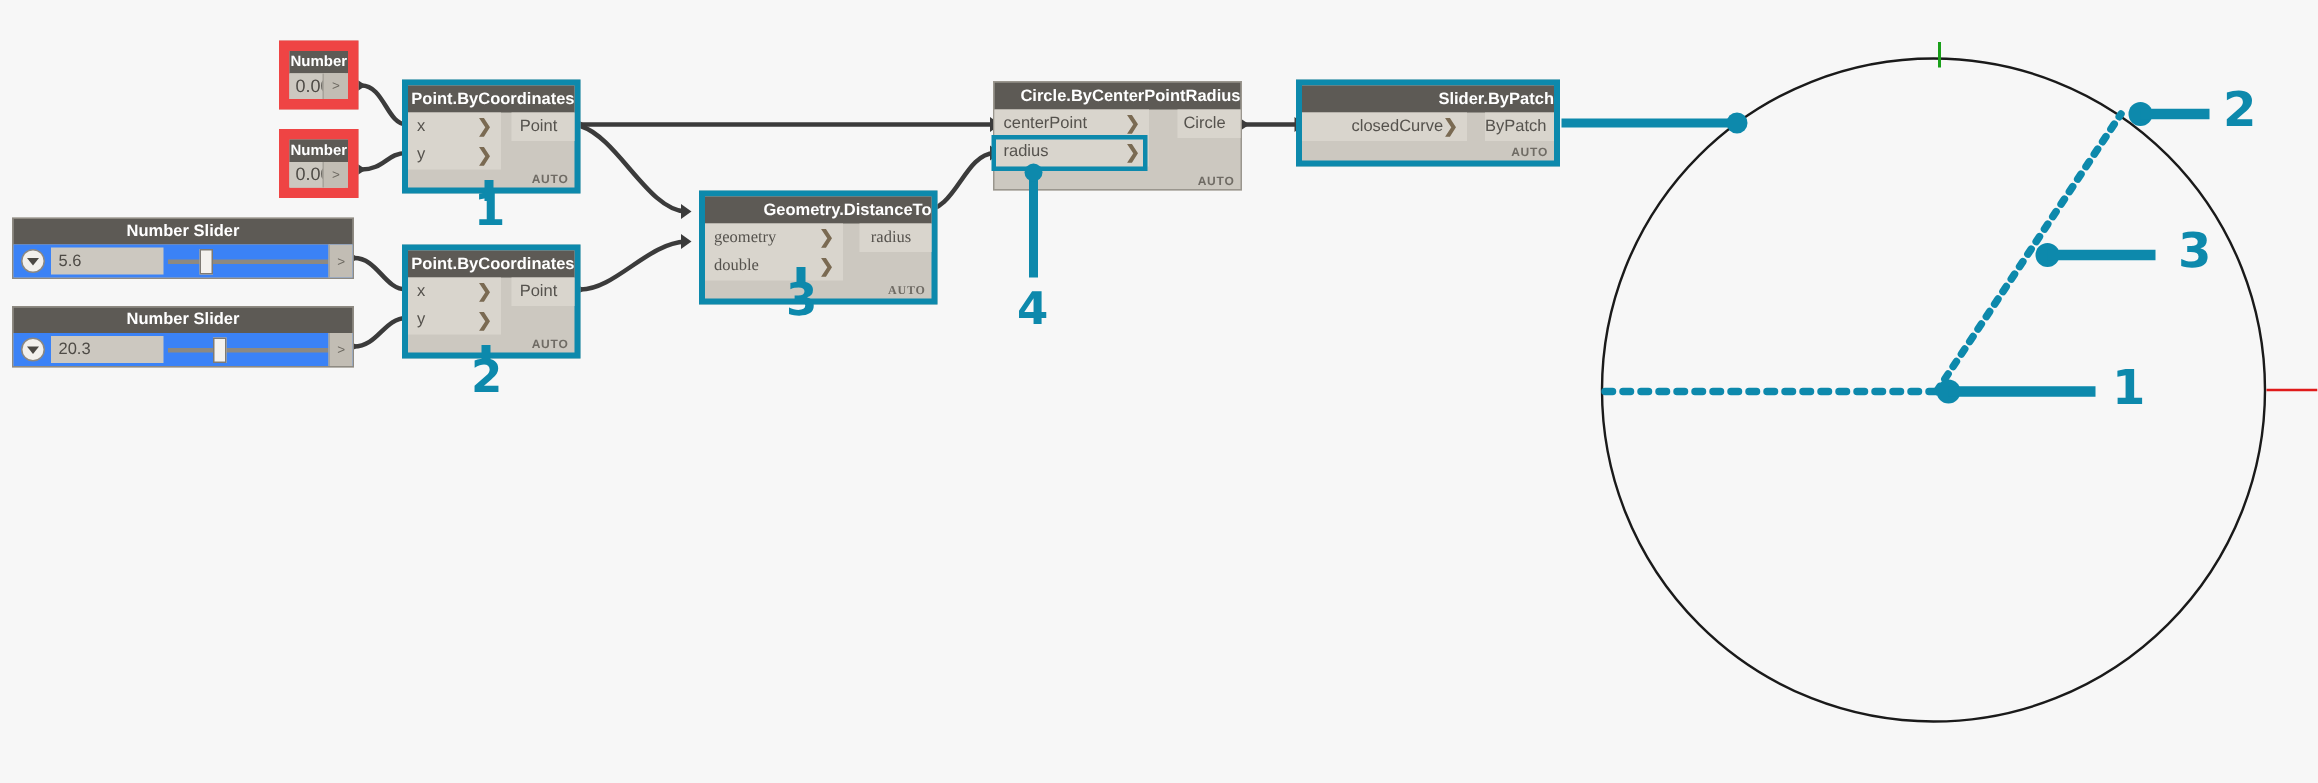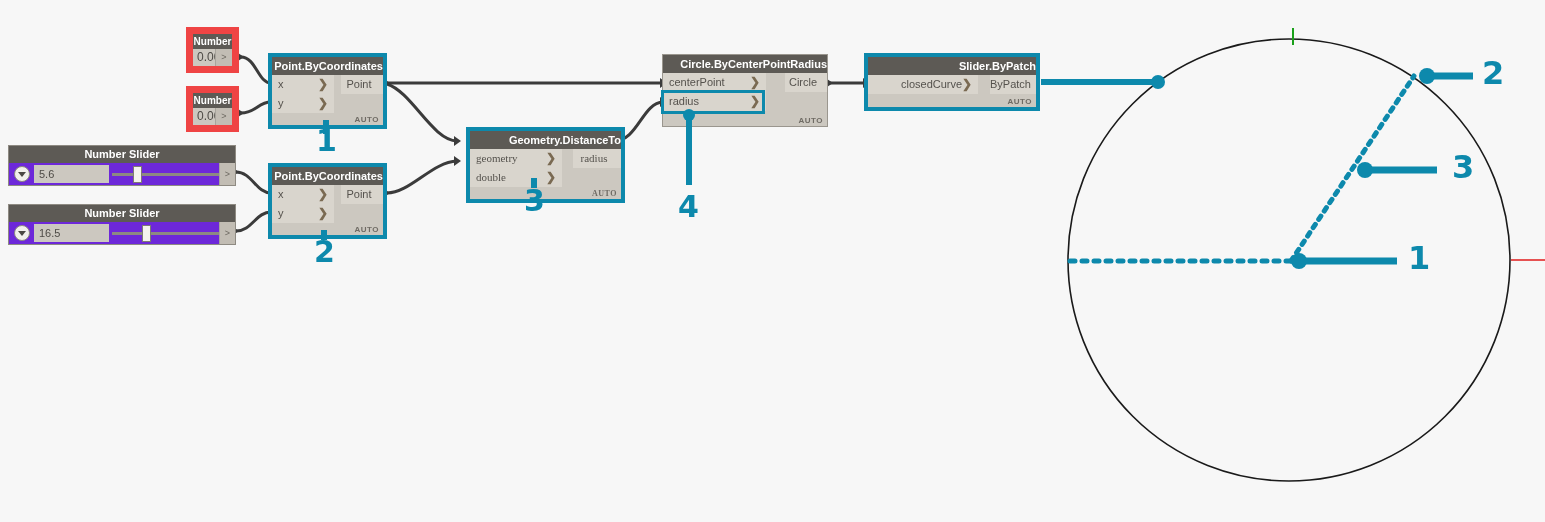--- a/index.html
+++ b/index.html
@@ -141,21 +141,21 @@
     background: #5d5a55;
     color: #fff;
     font-size: 11px;
     font-weight: bold;
     text-align: center;
     height: 17px; line-height: 17px;
   }
   .slidernode .sbody {
     position: relative;
     height: 22px;
-    background: #6d28d9;
+    background: #3b82f6;
   }
   .sbtn {
     position: absolute; left: 5px; top: 3px;
     width: 16px; height: 16px;
     border-radius: 50%;
     background: #f2f0ec;
     border: 1px solid #8b8780;
     box-sizing: border-box;
   }
   .sbtn:after {
@@ -283,21 +283,21 @@
       <div class="strack" style="left:103px; width:107px;"></div>
       <div class="sthumb" style="left:124px;"></div>
       <div class="sport">&gt;</div>
     </div>
   </div>
 
   <div class="slidernode" style="left:8px; top:204px; width:228px;">
     <div class="stitle">Number Slider</div>
     <div class="sbody">
       <div class="sbtn"></div>
-      <div class="sval" style="width:75px;">16.5</div>
+      <div class="sval" style="width:75px;">20.3</div>
       <div class="strack" style="left:103px; width:107px;"></div>
       <div class="sthumb" style="left:133px;"></div>
       <div class="sport">&gt;</div>
     </div>
   </div>
 
   <div class="node selected" style="left:268px; top:53px; width:119px; height:76px;">
     <div class="node-title">Point.ByCoordinates</div>
     <div class="node-body" style="height:50px;">
       <div class="port-row">

